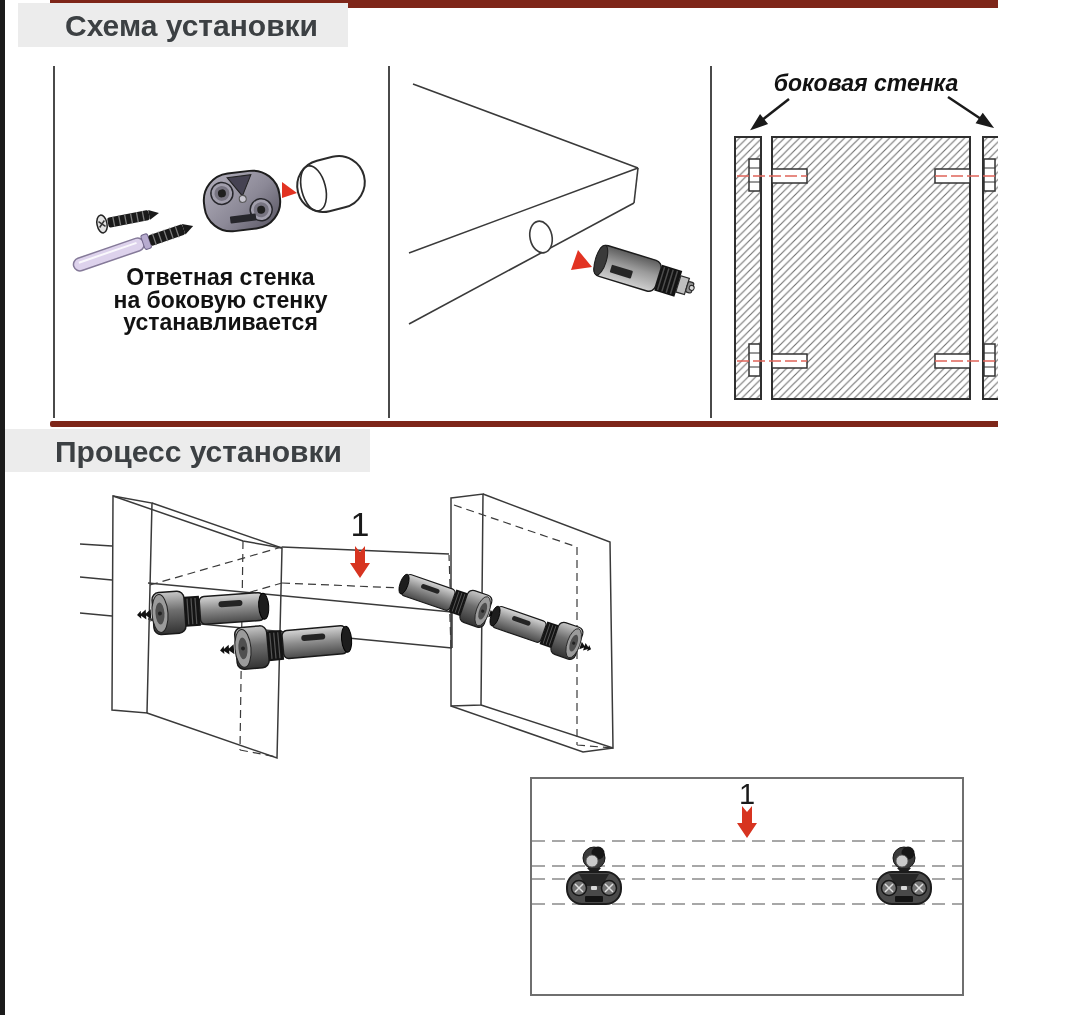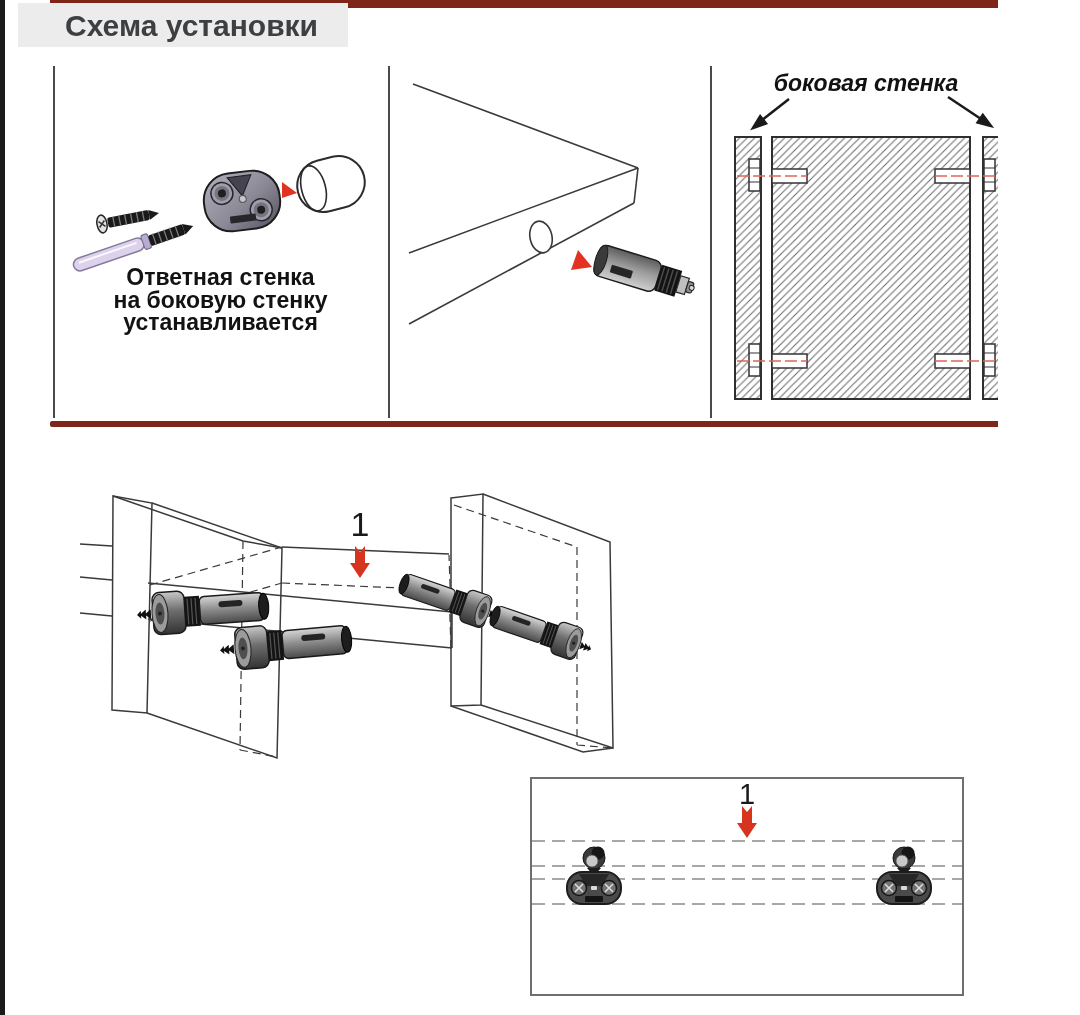--- a/index.html
+++ b/index.html
@@ -160,20 +160,23 @@
     <g stroke="#e0645a" stroke-width="1.6" stroke-dasharray="12 4">
       <path d="M737,176 L807,176"></path>
       <path d="M737,361 L807,361"></path>
       <path d="M935,176 L1007,176"></path>
       <path d="M935,361 L1007,361"></path>
     </g>
   </svg>
   <div class="p3label lbl-side">боковая стенка</div>
 
   <div class="abs red-bar bar2"></div>
+  <div class="abs gray-band band2">
+    <div class="h-title t2">Процесс установки</div>
+  </div>
 
   <svg class="abs" style="left:75px;top:485px" width="630" height="300" viewBox="75 485 630 300">
     <defs>
       <linearGradient id="gDrum" x1="0" y1="0" x2="0" y2="1">
         <stop offset="0" stop-color="#c8c8c8"></stop>
           <stop offset="0.45" stop-color="#6e6e6e"></stop>
           <stop offset="1" stop-color="#333333"></stop>
       </linearGradient>
       <linearGradient id="gRod" x1="0" y1="0" x2="0" y2="1">
         <stop offset="0" stop-color="#d6d6d6"></stop>

